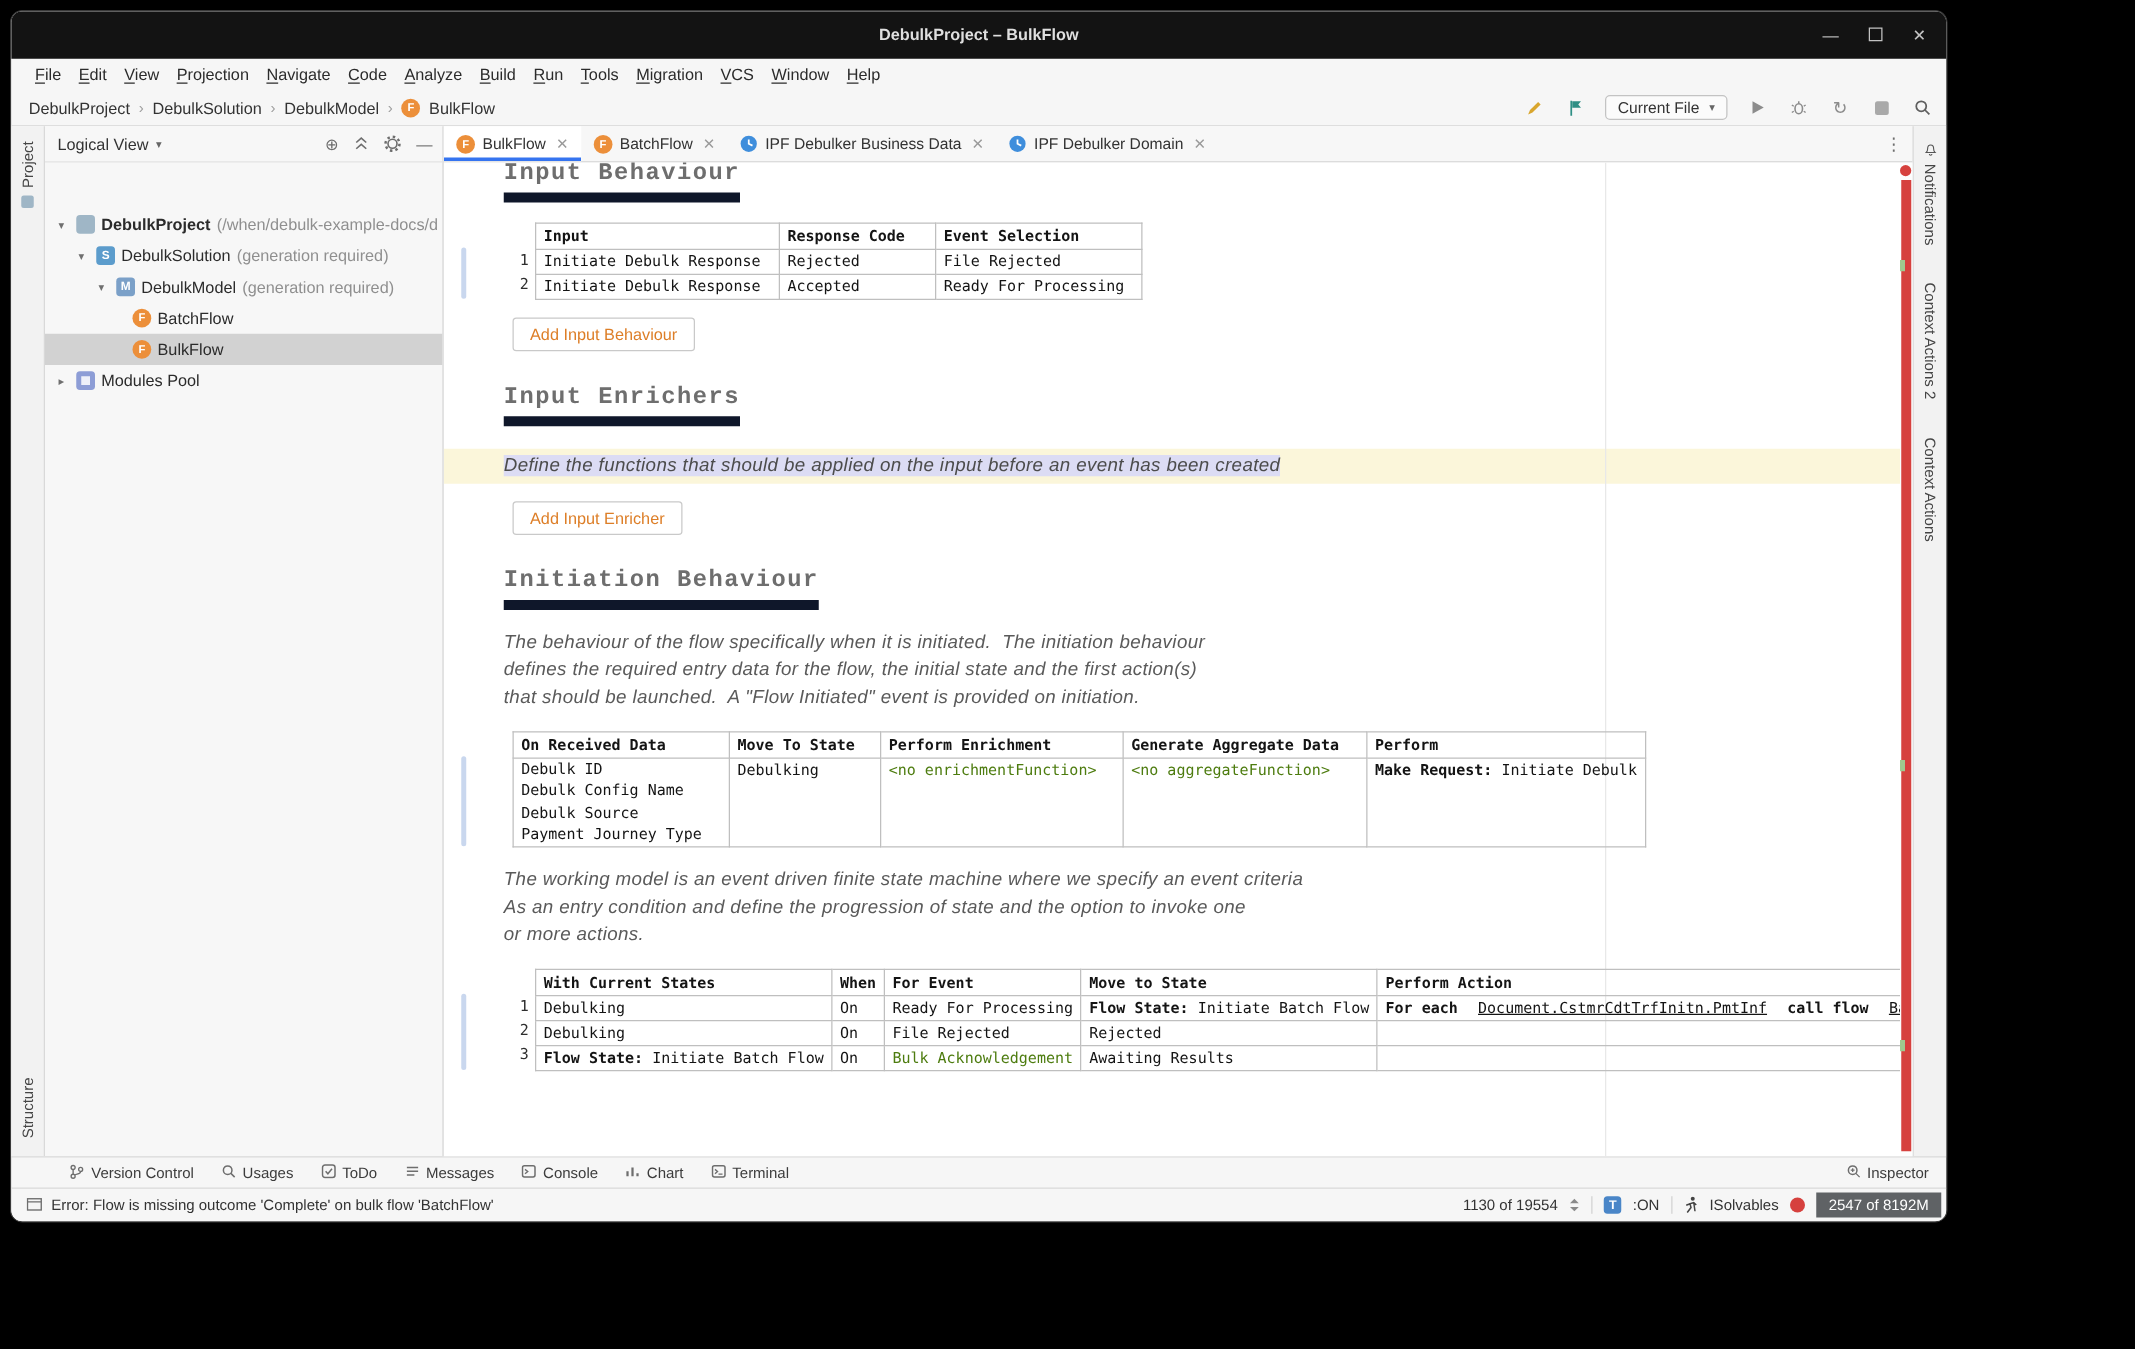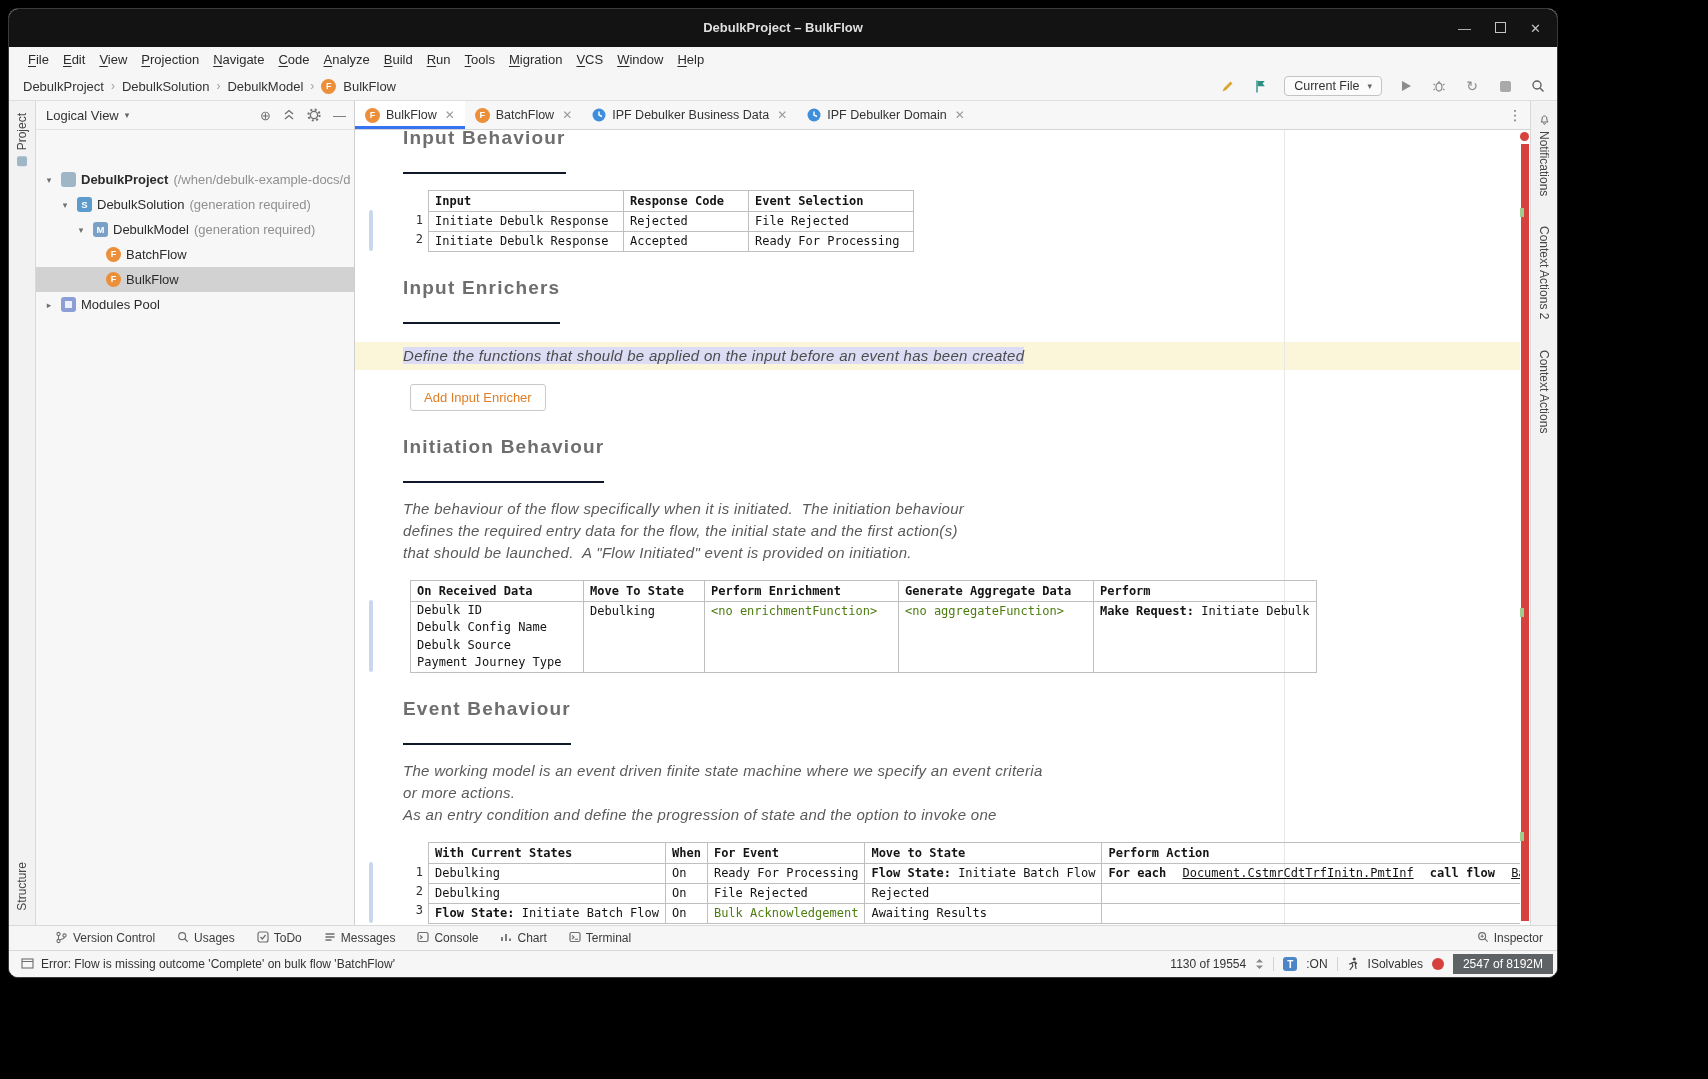--- a/index.html
+++ b/index.html
@@ -86,21 +86,21 @@
   .editor-content{flex:1;min-width:0;background:#fff;position:relative;overflow:hidden;padding-left:48px;}
   .margin-guide{position:absolute;left:929px;top:0;bottom:0;width:0;border-left:1px solid #e8e8e8;}
 
   .scroll-col{width:10px;flex:0 0 auto;background:#fdfdfd;position:relative;}
   .error-stripe{position:absolute;left:1px;top:14px;bottom:4px;width:8px;background:#d6413e;}
   .red-dot{position:absolute;left:0;top:2px;width:9px;height:9px;border-radius:50%;background:#d6413e;}
   .green-tick{position:absolute;left:0;width:4px;height:9px;background:#9fcb8f;}
 
   
   .doc-h{display:inline-block;font-size:19px;font-weight:600;letter-spacing:1.2px;color:#6e6e6e;
-         border-bottom:2px solid #0f172a;padding-bottom:23px;line-height:1.1;}
+         border-bottom:8px solid #0f172a;padding-bottom:5px;line-height:1.1;font-family:Liberation Mono, monospace;}
   .doc-h-first{margin-top:-13px;}
   .h-gap{margin-top:26px;}
   .doc-desc{font-style:italic;font-size:15px;letter-spacing:.3px;color:#5a5a5a;line-height:22px;margin-top:15px;}
   .doc-desc div{white-space:pre;}
   .hl-band{margin-top:18px;margin-left:-48px;padding:3px 0 3px 48px;background:#fbf6da;}
   .hl-text{font-style:italic;font-size:15px;letter-spacing:.3px;color:#4c4c4c;background:#dcdcf4;line-height:22px;}
 
   .tblwrap{position:relative;display:flex;margin-left:7px;margin-top:16px;align-items:flex-start;}
   .change-marker{position:absolute;left:-41px;top:20px;bottom:1px;width:4px;background:#c9d7ee;border-radius:2px;}
   .numcol{width:18px;flex:0 0 auto;padding-top:21px;display:flex;flex-direction:column;align-items:flex-end;
@@ -348,20 +348,21 @@
                   <td>File Rejected</td>
                 </tr>
                 <tr>
                   <td>Initiate Debulk Response</td>
                   <td>Accepted</td>
                   <td>Ready For Processing</td>
                 </tr>
               </tbody>
             </table>
           </div>
+          <div><button class="add-btn">Add Input Behaviour</button></div>
 
           <div class="h-gap"><span class="doc-h">Input Enrichers</span></div>
           <div class="hl-band">
             <span class="hl-text">Define the functions that should be applied on the input before an event has been created</span>
           </div>
           <div><button class="add-btn">Add Input Enricher</button></div>
 
           <div class="h-gap"><span class="doc-h">Initiation Behaviour</span></div>
           <div class="doc-desc">
             <div>The behaviour of the flow specifically when it is initiated.  The initiation behaviour</div>
@@ -394,25 +395,24 @@
                   <td class="gray">&lt;no aggregateFunction&gt;</td>
                   <td>
                     <span class="b">Make Request:</span>
                     <span>Initiate Debulk</span>
                   </td>
                 </tr>
               </tbody>
             </table>
           </div>
 
-          <div class="h-gap"><span class="doc-h">Event Behaviour</span></div>
           <div class="doc-desc">
             <div>The working model is an event driven finite state machine where we specify an event criteria</div>
+            <div>As an entry condition and define the progression of state and the option to invoke one</div>
             <div>or more actions.</div>
-            <div>As an entry condition and define the progression of state and the option to invoke one</div>
           </div>
 
           <div class="tblwrap">
             <div class="change-marker"></div>
             <div class="numcol">
               <div class="rownum">1</div>
               <div class="rownum">2</div>
               <div class="rownum">3</div>
             </div>
             <table class="doc-table">

